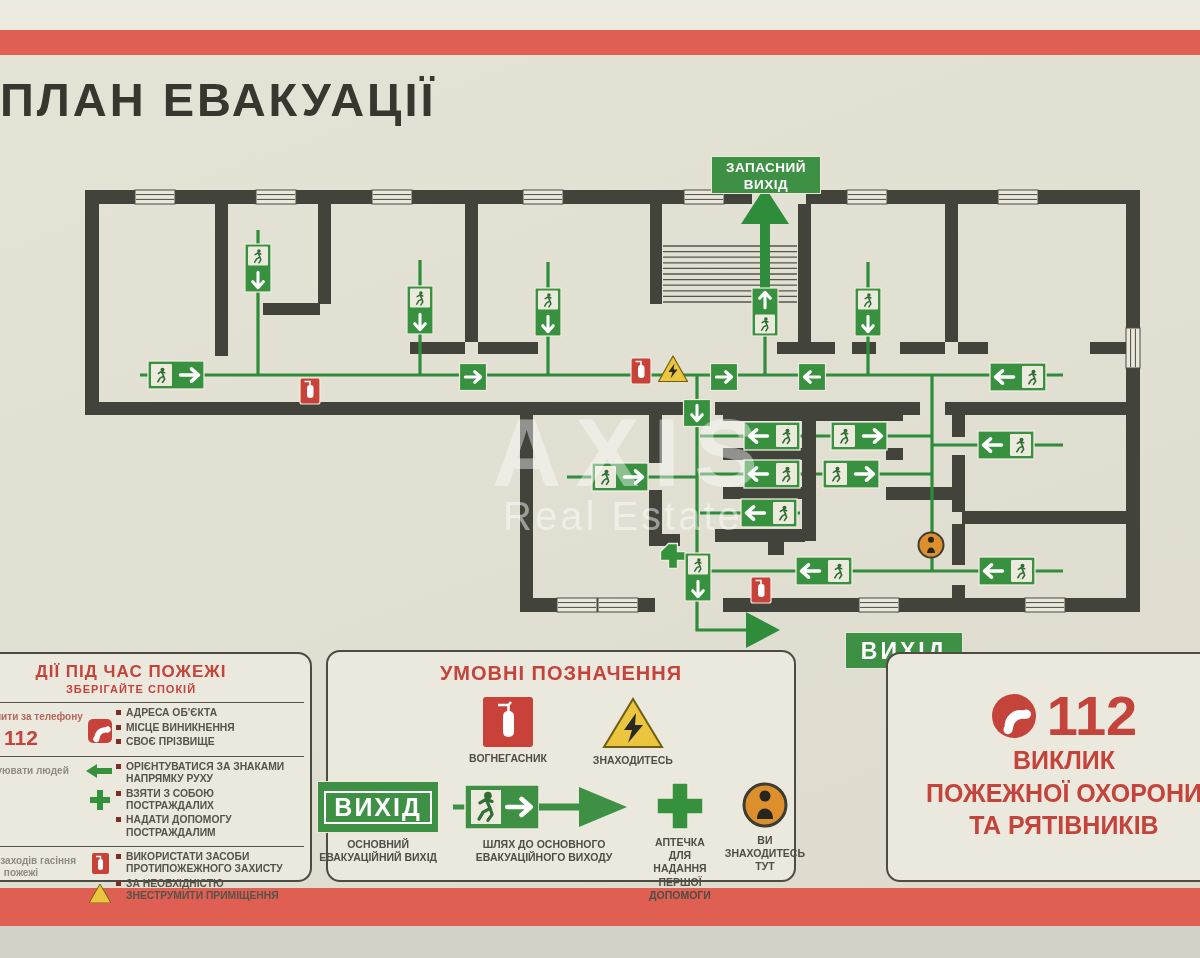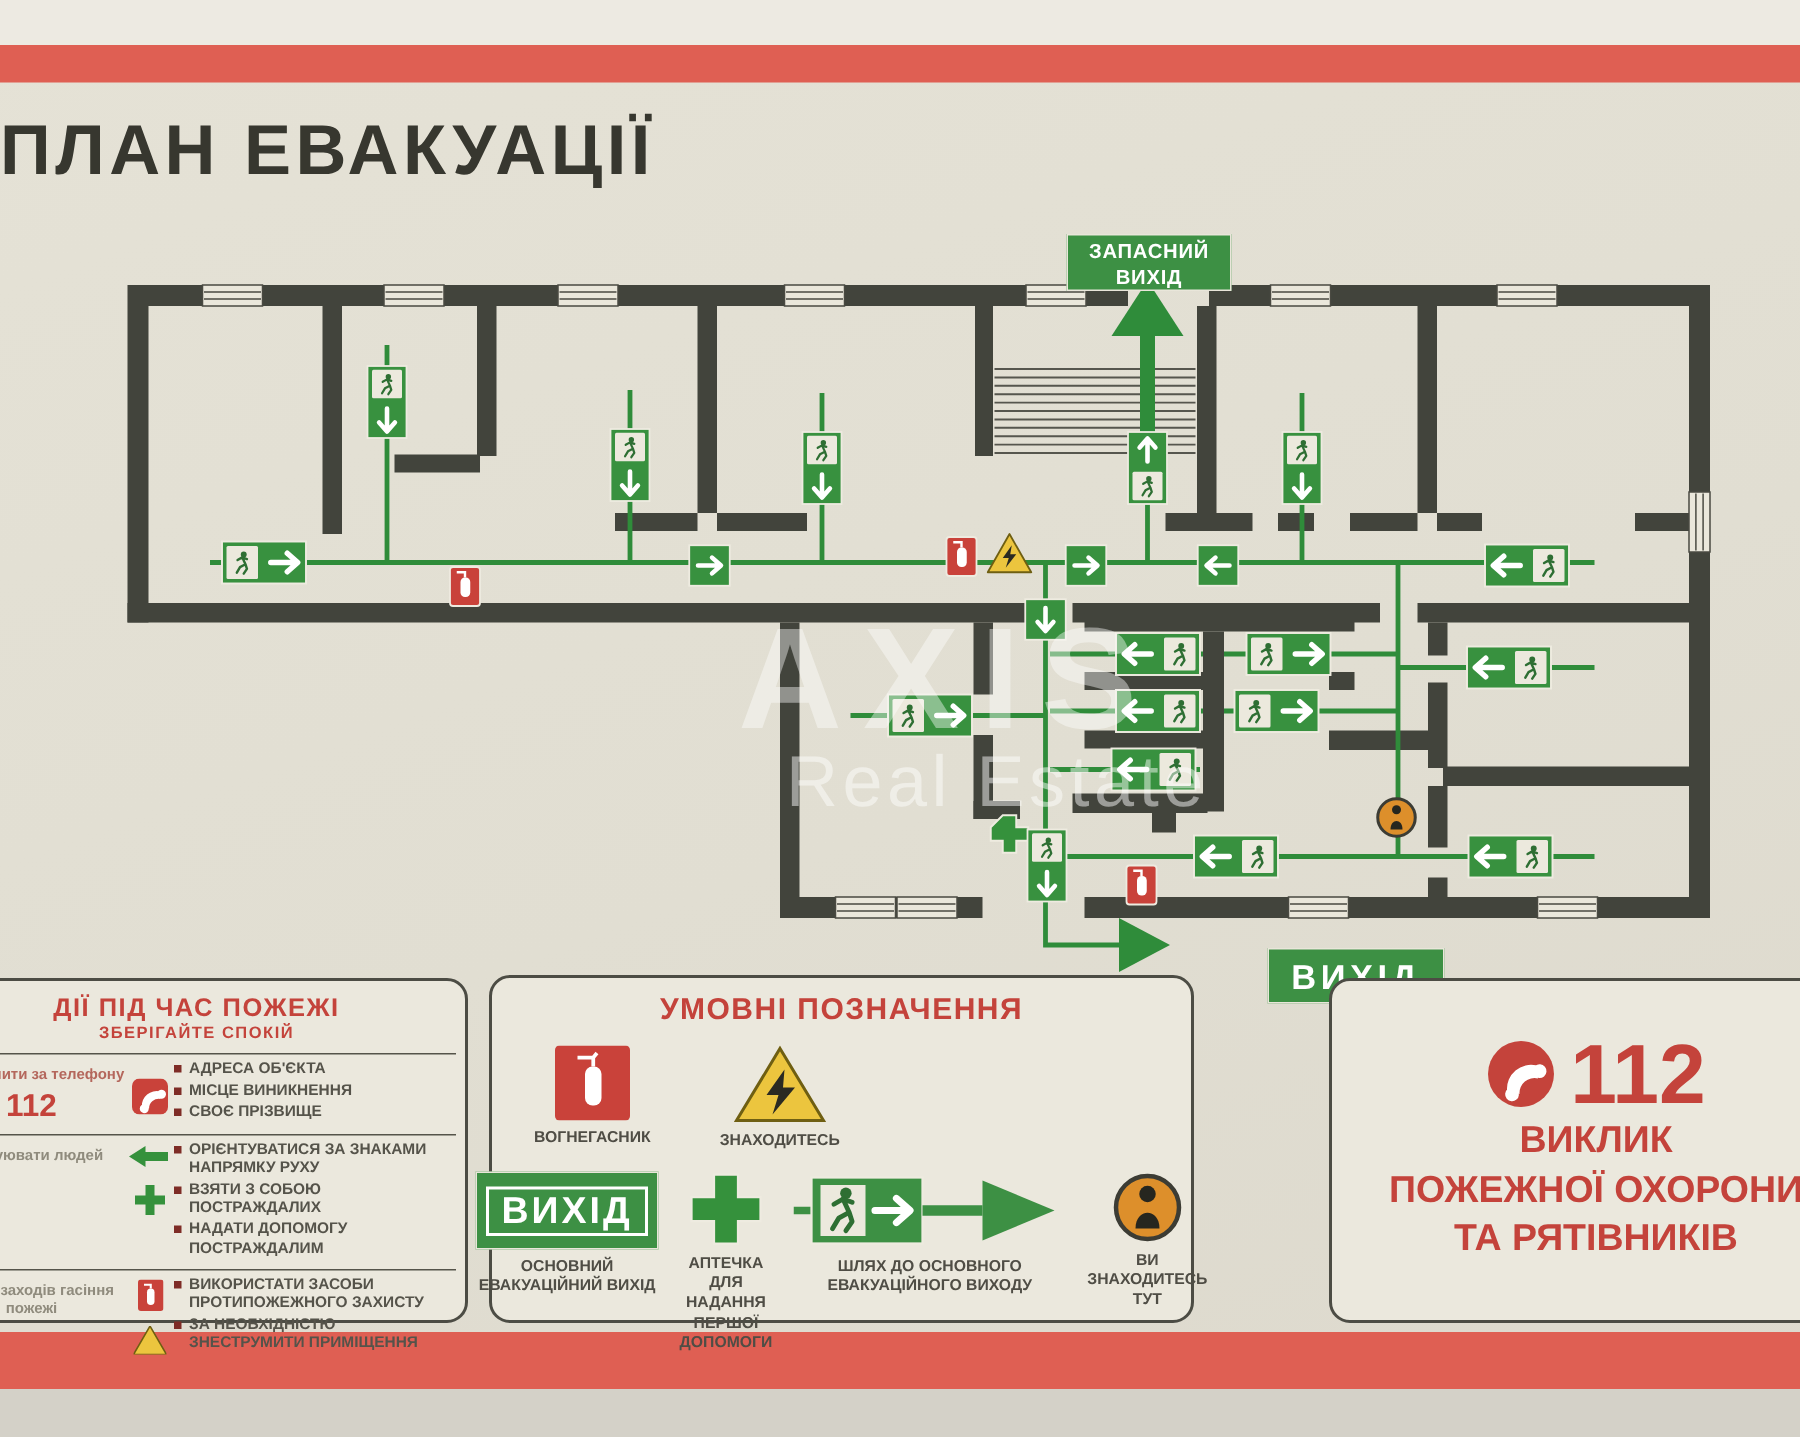--- a/index.html
+++ b/index.html
@@ -15,21 +15,21 @@
   .title{position:absolute;left:0;top:72px;width:1200px;text-align:left;
     font-size:47px;font-weight:bold;letter-spacing:3px;color:#37372f;}
 
   .badge{position:absolute;background:#3d9044;color:#fff;font-weight:bold;text-align:center;
     border:1px solid #e9e6da;box-sizing:border-box;margin-top:16px;}
   .badge.zap{left:711px;top:140px;width:110px;height:38px;font-size:13.5px;line-height:1.25;padding-top:3px;letter-spacing:.5px;}
   .badge.exit{left:845px;top:616px;width:118px;height:37px;font-size:23px;letter-spacing:3px;line-height:36px;}
 
   .wm{position:absolute;color:rgba(255,255,255,.42);pointer-events:none;}
   .wm.l1{left:492px;top:398px;font-size:96px;font-weight:bold;letter-spacing:14px;}
-  .wm.l2{left:524px;top:494px;font-size:48px;letter-spacing:3px;color:rgba(255,255,255,.48);}
+  .wm.l2{left:503px;top:494px;font-size:40px;letter-spacing:3px;color:rgba(255,255,255,.48);}
 
   svg.plan{position:absolute;left:0;top:0;}
 
   .panel{position:absolute;background:#ebe8dd;border:2px solid #4c4c44;border-radius:14px;box-sizing:border-box;}
   .p-actions{left:-50px;top:652px;width:362px;height:230px;padding:8px 6px 4px 6px;}
   .p-legend{left:326px;top:650px;width:470px;height:232px;padding:10px 8px 4px 8px;}
   .p-call{left:886px;top:652px;width:356px;height:230px;padding-top:34px;}
 
   .red{color:#c4433b;}
   .ap-title{text-align:center;font-size:17px;font-weight:bold;letter-spacing:1px;}
@@ -38,21 +38,21 @@
   .ap-sec.first{margin-top:7px;}
   .ap-side{width:126px;text-align:center;font-size:10px;font-weight:bold;color:#8f8b7d;line-height:1.2;padding-top:4px;}
   .ap-side .num{font-size:21px;color:#c4433b;margin-top:2px;}
   .ap-side.warm{color:#b4675c;}
   .ap-icons{width:32px;display:flex;flex-direction:column;align-items:center;}
   .ap-items{flex:1;padding-right:4px;}
   .ap-item{display:flex;font-size:10.3px;font-weight:bold;color:#55534a;line-height:1.18;margin-bottom:2.5px;}
   .ap-item .sq{flex:0 0 5px;width:5px;height:5px;background:#7e2c26;margin:3px 5px 0 0;}
 
   .lg-title{text-align:center;font-size:20px;font-weight:bold;letter-spacing:1px;}
-  .lg-row1{display:flex;justify-content:flex-start;gap:46px;margin-top:12px;margin-left:20px;}
+  .lg-row1{display:flex;justify-content:center;gap:46px;margin-top:12px;margin-left:20px;}
   .lg-row2{display:flex;justify-content:center;align-items:flex-start;gap:14px;margin-top:14px;}
   .lg-item{display:flex;flex-direction:column;align-items:center;}
   .lg-label{font-size:10.5px;font-weight:bold;color:#4f4d45;text-align:center;line-height:1.25;margin-top:5px;}
   .exit-sign{width:120px;height:50px;background:#3d9044;border:1px solid #e9e6da;display:flex;align-items:center;justify-content:center;}
   .exit-sign .inner{border:2px solid #fff;padding:2px 8px;color:#fff;font-size:25px;font-weight:bold;letter-spacing:2px;line-height:1;}
 
   .call-row{display:flex;justify-content:center;align-items:center;gap:10px;}
   .call-num{font-size:56px;font-weight:bold;color:#c4433b;line-height:1;}
   .call-line{text-align:center;font-size:25px;font-weight:bold;color:#c4433b;line-height:1.3;white-space:nowrap;}
 </style>
@@ -358,45 +358,45 @@
         <div class="lg-label">ЗНАХОДИТЕСЬ</div>
       </div>
     </div>
     <div class="lg-row2">
       <div class="lg-item" style="width:130px">
         <div class="exit-sign">
           <div class="inner">ВИХІД</div>
         </div>
         <div class="lg-label">ОСНОВНИЙ ЕВАКУАЦІЙНИЙ ВИХІД</div>
       </div>
-      <div class="lg-item" style="width:150px">
-        <svg width="50" height="50">
-          <path d="M17,2 H33 V17 H48 V33 H33 V48 H17 V33 H2 V17 H17 Z" fill="#35913c" stroke="#eeebe0" stroke-width="1.5"></path>
-        </svg>
-        <div class="lg-label">АПТЕЧКА ДЛЯ НАДАННЯ ПЕРШОЇ ДОПОМОГИ</div>
-      </div>
       <div class="lg-item" style="width:186px">
         <svg width="182" height="52" viewBox="0 0 182 52">
           <path d="M0,26 H12" stroke="#3d9044" stroke-width="5"></path>
           <rect x="12" y="4" width="74" height="44" fill="#3d9044" stroke="#eeebe0" stroke-width="1.5"></rect>
           <rect x="18" y="9" width="30" height="34" fill="#ece9dd"></rect>
           <g transform="translate(33,26) scale(1.6)">
               <g fill="none" stroke="#2e6f33" stroke-width="2" stroke-linecap="round" stroke-linejoin="round">
                 <circle cx="1.2" cy="-7.2" r="2.4" fill="#2e6f33" stroke="none"></circle>
                 <path d="M-3.8,-2.6 L0,-4.8 L3.8,-3.4 M0,-4.8 L2.6,0.8 M2.6,0.8 L-1.8,3.2 L-4.4,7.6 M2.6,0.8 L3.8,4.6 L1.2,8.4"></path>
               </g>
             </g>
           <g transform="translate(66,26) scale(-1.3,1.3)">
               <path d="M9,0 H-8 M-2,-6.2 L-9,0 L-2,6.2" fill="none" stroke="#fff" stroke-width="3.6" stroke-linecap="round" stroke-linejoin="round"></path>
             </g>
           <path d="M86,26 H126" stroke="#3d9044" stroke-width="7"></path>
           <polygon points="126,6 126,46 174,26" fill="#3d9044"></polygon>
         </svg>
         <div class="lg-label">ШЛЯХ ДО ОСНОВНОГО ЕВАКУАЦІЙНОГО ВИХОДУ</div>
       </div>
+      <div class="lg-item" style="width:150px">
+        <svg width="50" height="50">
+          <path d="M17,2 H33 V17 H48 V33 H33 V48 H17 V33 H2 V17 H17 Z" fill="#35913c" stroke="#eeebe0" stroke-width="1.5"></path>
+        </svg>
+        <div class="lg-label">АПТЕЧКА ДЛЯ НАДАННЯ ПЕРШОЇ ДОПОМОГИ</div>
+      </div>
       <div class="lg-item" style="width:92px">
         <svg width="48" height="48">
           <circle cx="24" cy="24" r="21" fill="#dd8f2b" stroke="#3c3c34" stroke-width="3"></circle>
           <circle cx="24" cy="15" r="5.5" fill="#26261f"></circle>
           <path d="M16,38 C16,24 32,24 32,38 Z" fill="#26261f"></path>
         </svg>
         <div class="lg-label">ВИ ЗНАХОДИТЕСЬ ТУТ</div>
       </div>
     </div>
   </div>

